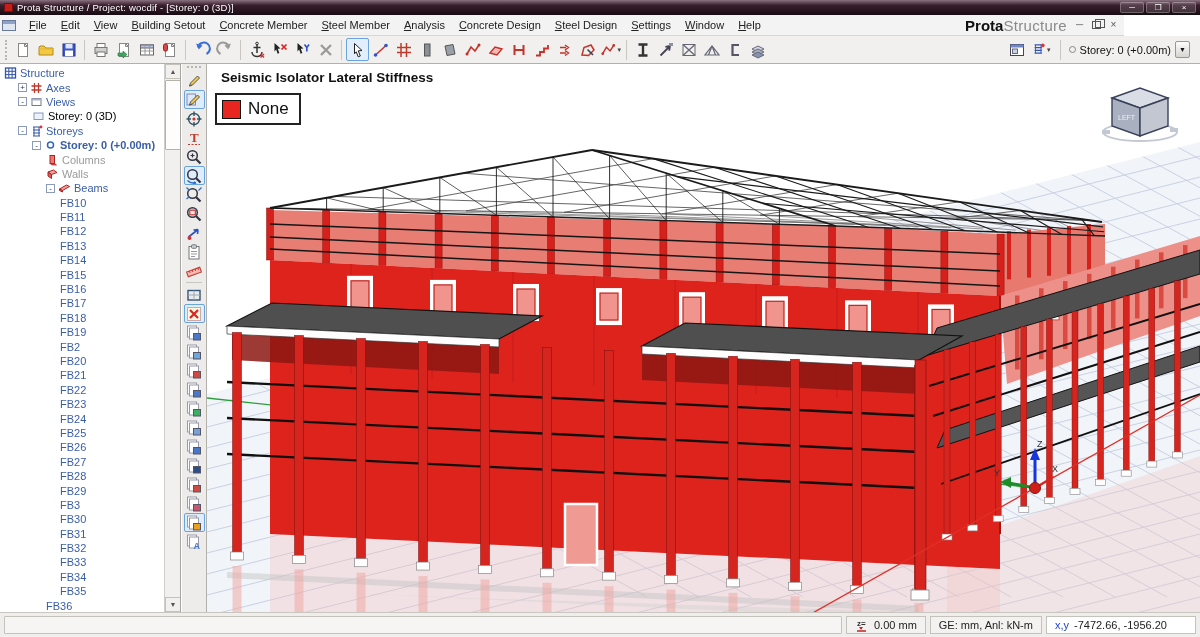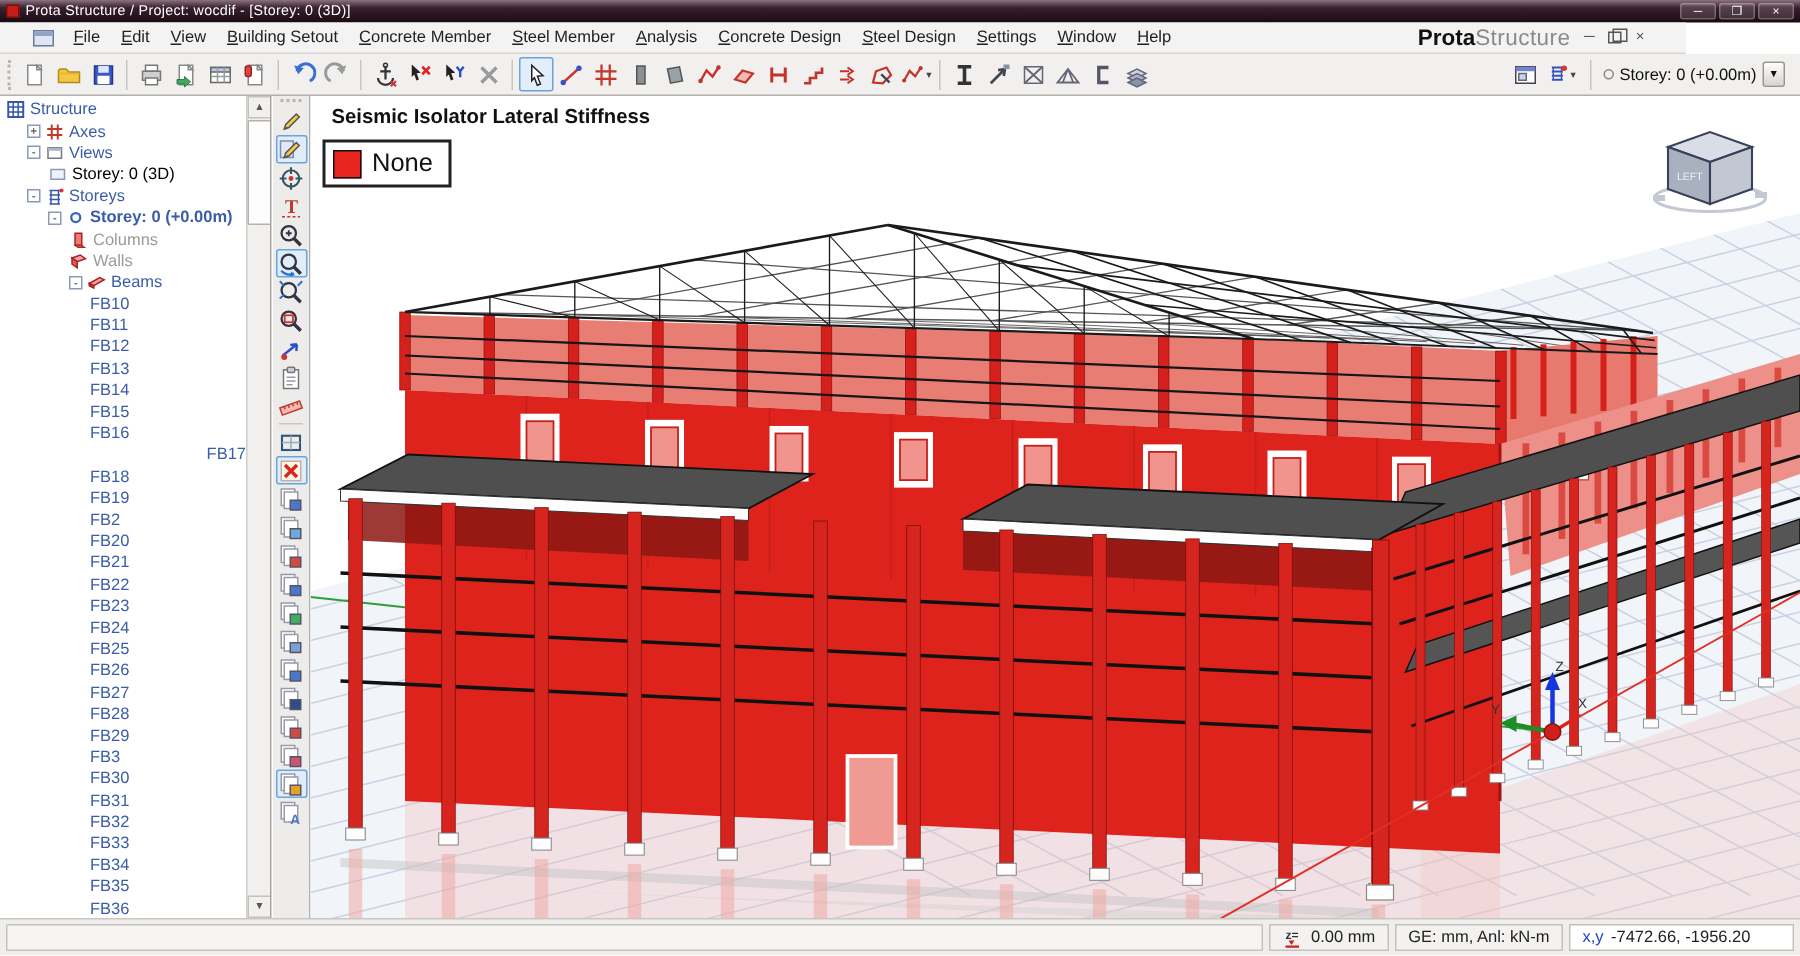--- a/index.html
+++ b/index.html
@@ -11,21 +11,21 @@
     background:linear-gradient(#8a7280 0%, #3a1f2e 35%, #170b12 100%);
     color:#fff; display:flex; align-items:center; padding:0 4px; }
   #titlebar .appicon { width:9px; height:9px; background:#c41e1a; border:1px solid #7a0e0c; margin-right:4px; }
   #titlebar .tbtitle { font-size:9.5px; letter-spacing:.2px; flex:1; white-space:nowrap; }
   #titlebar .wbtns { display:flex; gap:2px; }
   #titlebar .wbtn { width:24px; height:11px; background:rgba(255,255,255,.14); border:1px solid rgba(255,255,255,.25);
     border-radius:2px; color:#fff; font-size:8px; line-height:9px; text-align:center; }
 
   
   #menubar { position:absolute; left:0; top:15px; width:1124px; height:21px; background:#f4f3f3;
-    border-bottom:1px solid #d9d6d2; display:flex; align-items:center; padding:0 20px; }
+    border-bottom:1px solid #d9d6d2; display:flex; align-items:center; padding:0 0; }
   #menubar .childicon { width:14px; height:11px; border:1px solid #6a7a9a; background:#dfe6f2; margin:0 6px 0 2px; position:relative; }
   #menubar .childicon::before { content:""; position:absolute; left:0; top:0; right:0; height:3px; background:#8fa3c8; }
   .menuitem { padding:2px 7px; color:#222; font-size:11px; white-space:nowrap; }
   .menuitem u { text-decoration:underline; }
   #brand { margin-left:auto; display:flex; align-items:center; gap:6px; padding-right:4px; }
   #brand .b1 { font-weight:bold; font-size:15px; color:#111; }
   #brand .b2 { font-weight:normal; font-size:15px; color:#8a8a8a; letter-spacing:.3px; }
   #brand .mdibtn { color:#555; font-size:10px; width:13px; text-align:center; line-height:12px; }
   #brand .mdirestore { width:9px; height:8px; border:1px solid #555; position:relative; background:#f4f3f3; }
   #brand .mdirestore::before { content:""; position:absolute; left:2px; top:-3px; width:8px; height:7px; border:1px solid #555; }
@@ -423,21 +423,21 @@
         </div>
         <div class="trow" style="padding-left: 60px;">
           <span class="lbl">FB14</span>
         </div>
         <div class="trow" style="padding-left: 60px;">
           <span class="lbl">FB15</span>
         </div>
         <div class="trow" style="padding-left: 60px;">
           <span class="lbl">FB16</span>
         </div>
-        <div class="trow" style=" justify-content: flex-end;">
+        <div class="trow" style="padding-left: 60px;">
           <span class="lbl">FB17</span>
         </div>
         <div class="trow" style="padding-left: 60px;">
           <span class="lbl">FB18</span>
         </div>
         <div class="trow" style="padding-left: 60px;">
           <span class="lbl">FB19</span>
         </div>
         <div class="trow" style="padding-left: 60px;">
           <span class="lbl">FB2</span>
@@ -486,21 +486,21 @@
         </div>
         <div class="trow" style="padding-left: 60px;">
           <span class="lbl">FB33</span>
         </div>
         <div class="trow" style="padding-left: 60px;">
           <span class="lbl">FB34</span>
         </div>
         <div class="trow" style="padding-left: 60px;">
           <span class="lbl">FB35</span>
         </div>
-        <div class="trow" style="padding-left: 60px;">
+        <div class="trow" style="padding-left: 46px;">
           <span class="lbl">FB36</span>
         </div>
       </div>
     <div id="treescroll">
       <div class="sbtn">▲</div>
       <div class="thumb"></div>
       <div class="sbtn sdown">▼</div>
     </div>
   </div>
 

